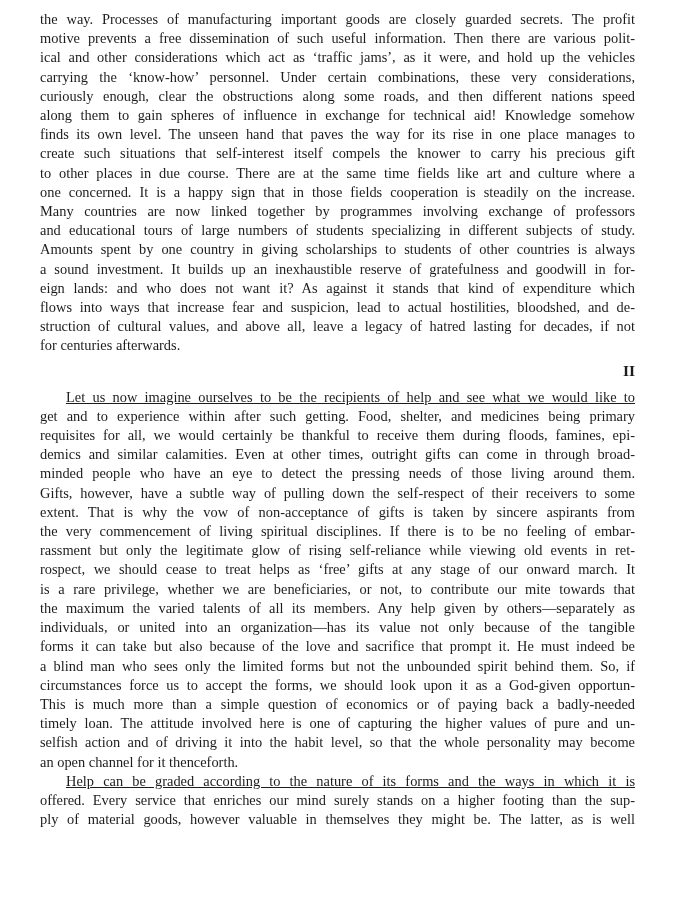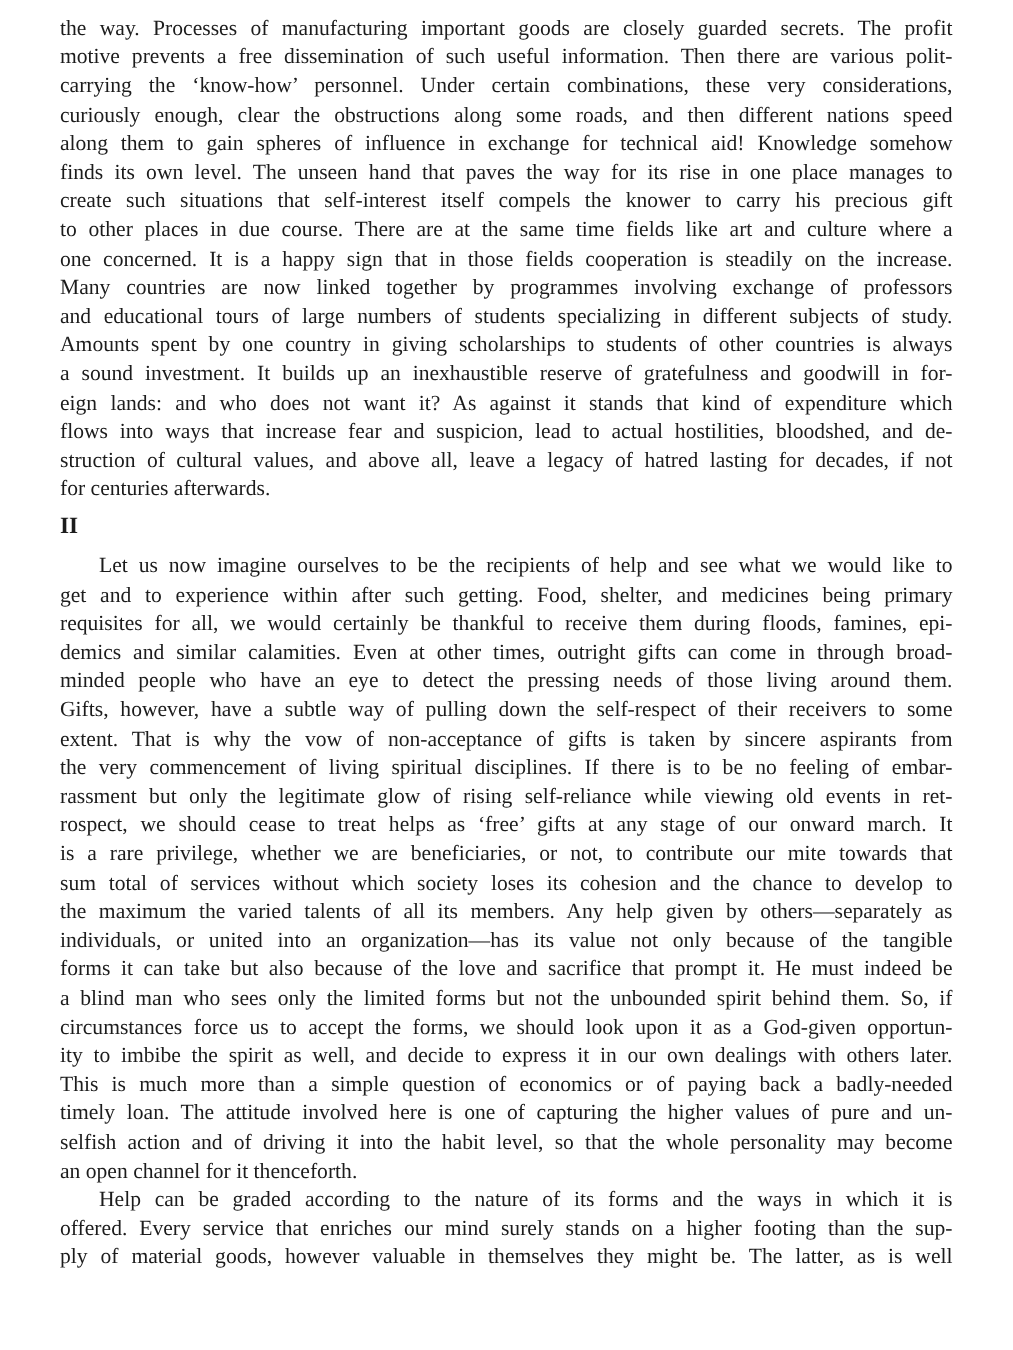--- a/index.html
+++ b/index.html
@@ -28,39 +28,41 @@
     line-height: 19.2px;
     color: #1c1c1c;
     text-align: justify;
     text-align-last: justify;
   }
   .line.last {
     text-align-last: left;
   }
   .para.indented .line:first-child {
     text-indent: 26px;
+    text-decoration: underline;
   }
   .heading {
     font-family: "Liberation Serif", "DejaVu Serif", serif;
     font-size: 15.5px;
     font-weight: bold;
     color: #1c1c1c;
-    text-align: left;
+    text-align: right;
     line-height: 20px;
     margin: 5px 0 7px 0;
   }
 </style>
 </head>
 <body>
 
 <div class="page">
   <div class="text-column">
       <div class="para">
         <div class="line">the way. Processes of manufacturing important goods are closely guarded secrets. The profit</div>
         <div class="line">motive prevents a free dissemination of such useful information. Then there are various polit-</div>
+        <div class="line">ical and other considerations which act as ‘traffic jams’, as it were, and hold up the vehicles</div>
         <div class="line">carrying the ‘know-how’ personnel. Under certain combinations, these very considerations,</div>
         <div class="line">curiously enough, clear the obstructions along some roads, and then different nations speed</div>
         <div class="line">along them to gain spheres of influence in exchange for technical aid! Knowledge somehow</div>
         <div class="line">finds its own level. The unseen hand that paves the way for its rise in one place manages to</div>
         <div class="line">create such situations that self-interest itself compels the knower to carry his precious gift</div>
         <div class="line">to other places in due course. There are at the same time fields like art and culture where a</div>
         <div class="line">one concerned. It is a happy sign that in those fields cooperation is steadily on the increase.</div>
         <div class="line">Many countries are now linked together by programmes involving exchange of professors</div>
         <div class="line">and educational tours of large numbers of students specializing in different subjects of study.</div>
         <div class="line">Amounts spent by one country in giving scholarships to students of other countries is always</div>
@@ -76,27 +78,25 @@
         <div class="line">get and to experience within after such getting. Food, shelter, and medicines being primary</div>
         <div class="line">requisites for all, we would certainly be thankful to receive them during floods, famines, epi-</div>
         <div class="line">demics and similar calamities. Even at other times, outright gifts can come in through broad-</div>
         <div class="line">minded people who have an eye to detect the pressing needs of those living around them.</div>
         <div class="line">Gifts, however, have a subtle way of pulling down the self-respect of their receivers to some</div>
         <div class="line">extent. That is why the vow of non-acceptance of gifts is taken by sincere aspirants from</div>
         <div class="line">the very commencement of living spiritual disciplines. If there is to be no feeling of embar-</div>
         <div class="line">rassment but only the legitimate glow of rising self-reliance while viewing old events in ret-</div>
         <div class="line">rospect, we should cease to treat helps as ‘free’ gifts at any stage of our onward march. It</div>
         <div class="line">is a rare privilege, whether we are beneficiaries, or not, to contribute our mite towards that</div>
-        <div class="line">sum total of services without which society loses its cohesion and the chance to develop to</div>
         <div class="line">the maximum the varied talents of all its members. Any help given by others—separately as</div>
         <div class="line">individuals, or united into an organization—has its value not only because of the tangible</div>
         <div class="line">forms it can take but also because of the love and sacrifice that prompt it. He must indeed be</div>
         <div class="line">a blind man who sees only the limited forms but not the unbounded spirit behind them. So, if</div>
         <div class="line">circumstances force us to accept the forms, we should look upon it as a God-given opportun-</div>
-        <div class="line">ity to imbibe the spirit as well, and decide to express it in our own dealings with others later.</div>
         <div class="line">This is much more than a simple question of economics or of paying back a badly-needed</div>
         <div class="line">timely loan. The attitude involved here is one of capturing the higher values of pure and un-</div>
         <div class="line">selfish action and of driving it into the habit level, so that the whole personality may become</div>
         <div class="line last">an open channel for it thenceforth.</div>
       </div>
       <div class="para indented">
         <div class="line">Help can be graded according to the nature of its forms and the ways in which it is</div>
         <div class="line">offered. Every service that enriches our mind surely stands on a higher footing than the sup-</div>
         <div class="line">ply of material goods, however valuable in themselves they might be. The latter, as is well</div>
       </div>

